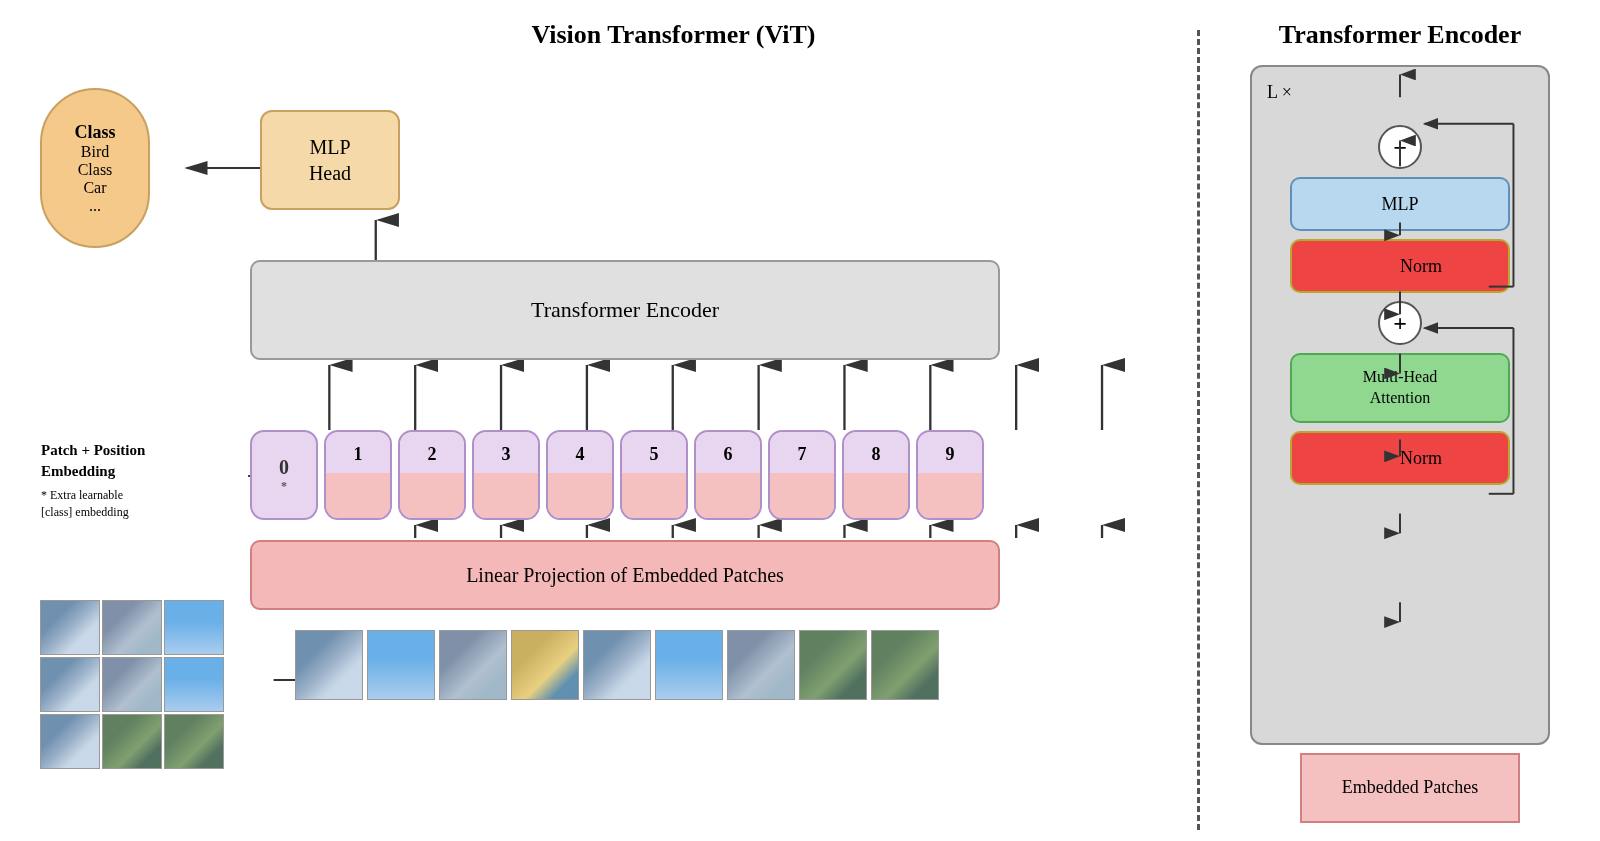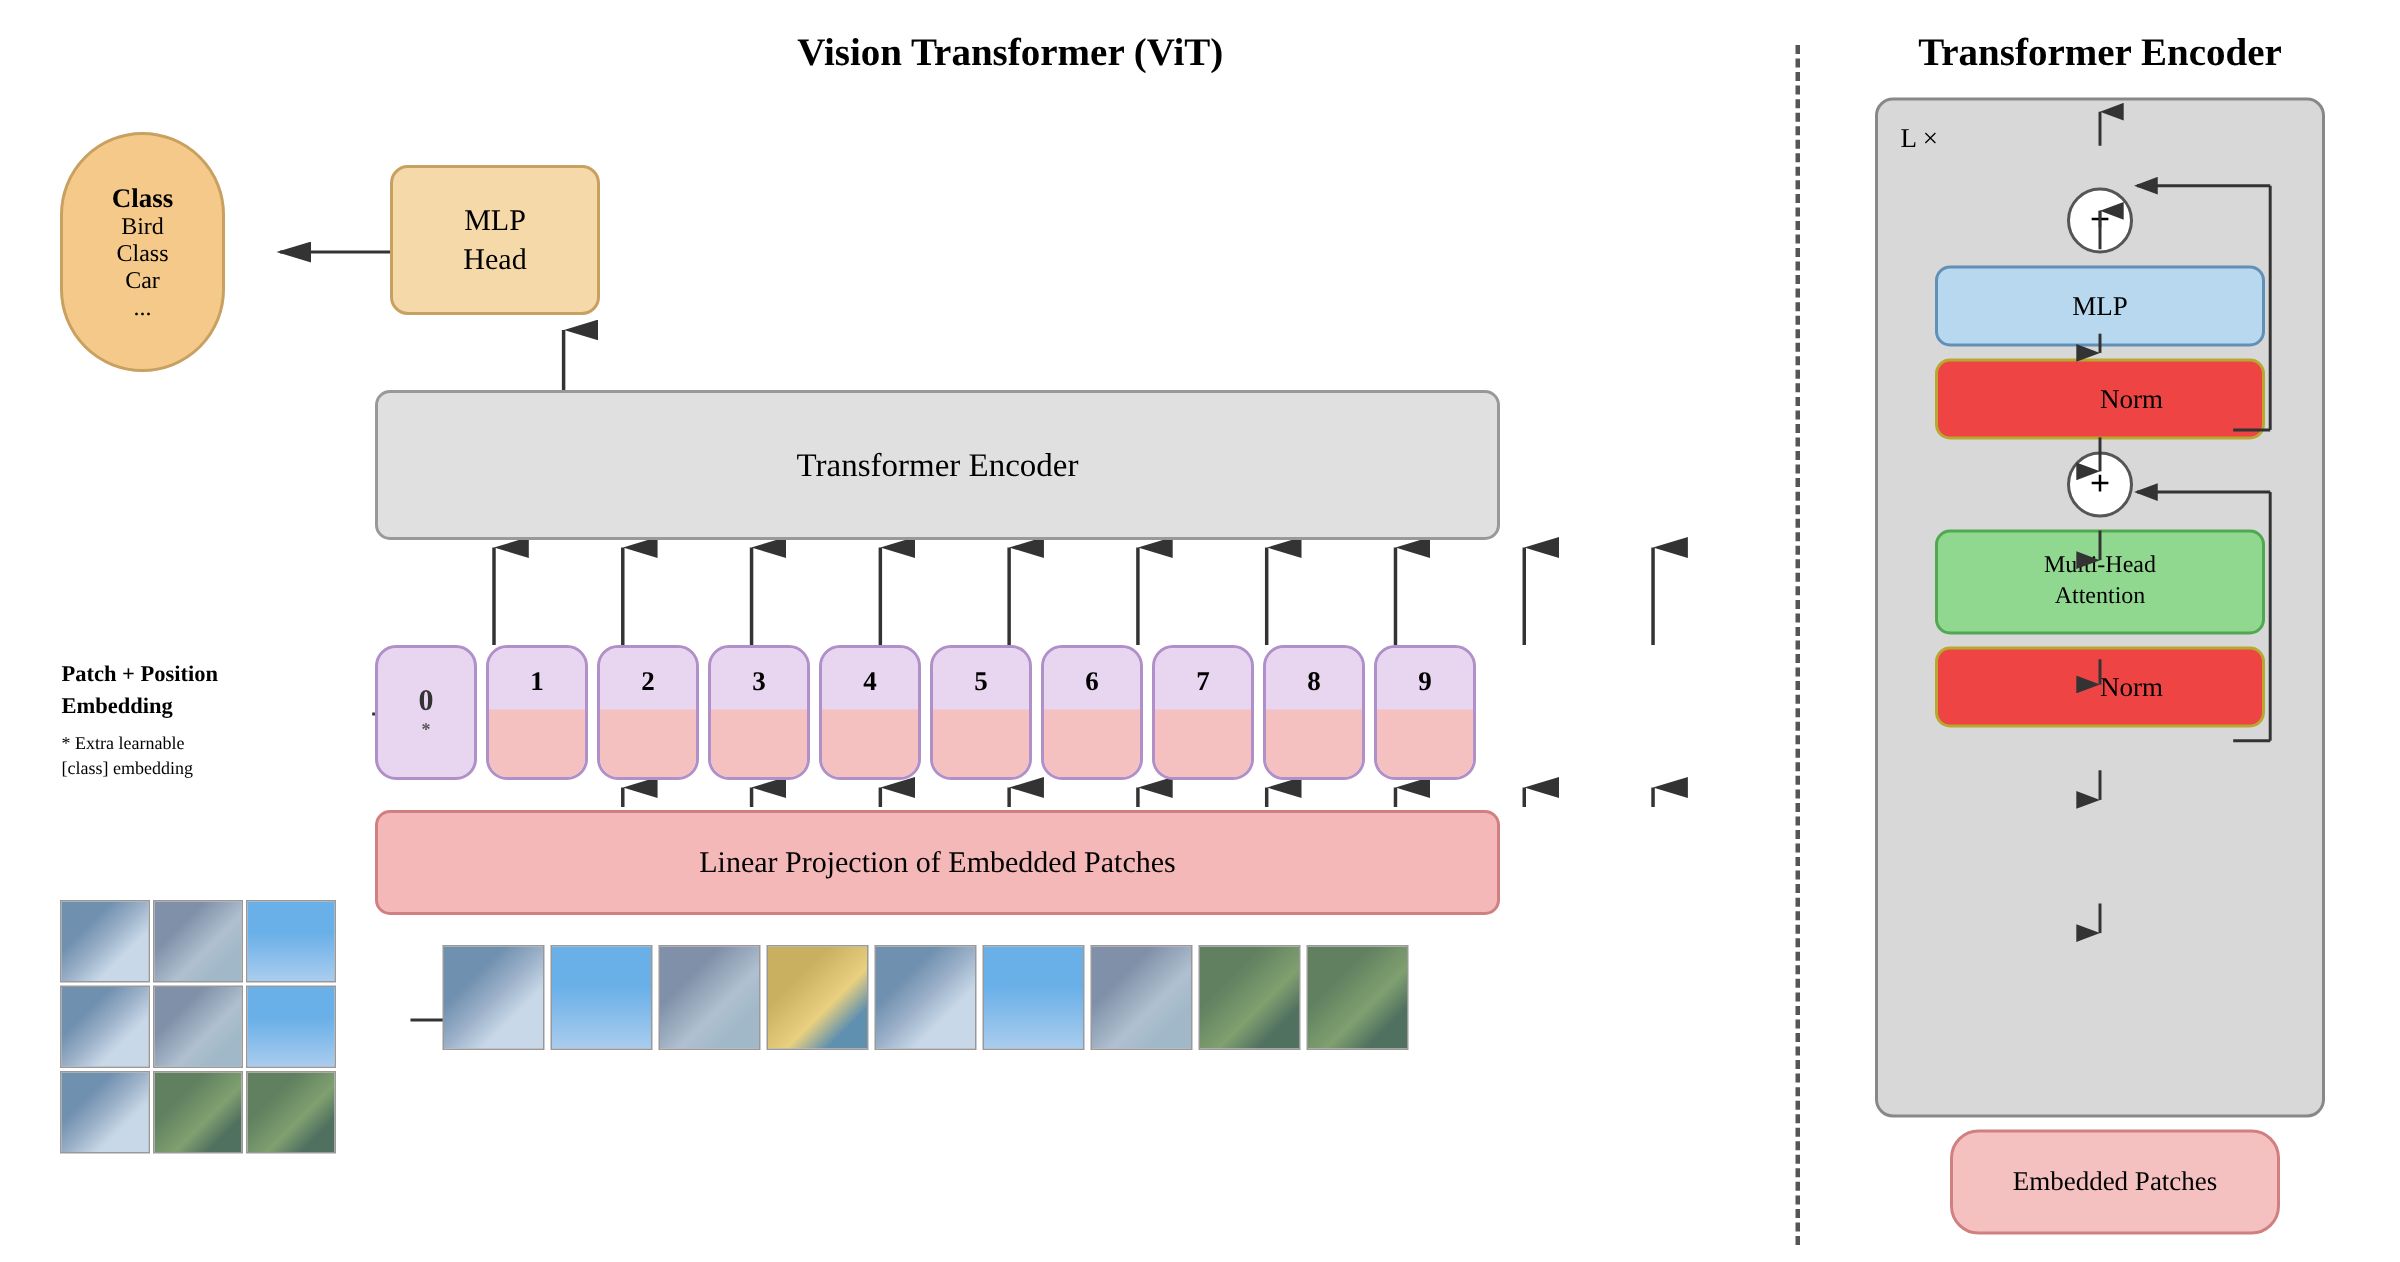--- a/index.html
+++ b/index.html
@@ -307,21 +307,21 @@
       justify-content: center;
       font-size: 24px;
       font-weight: bold;
     }
 
     .enc-embedded-patches {
       width: 220px;
       height: 70px;
       background: #f5c0c0;
       border: 2px solid #d08080;
-      border-radius: 19px;
+      border-radius: 0;
       display: flex;
       align-items: center;
       justify-content: center;
       text-align: center;
       font-size: 18px;
       line-height: 1.4;
     }
 
     
     .enc-svg {

